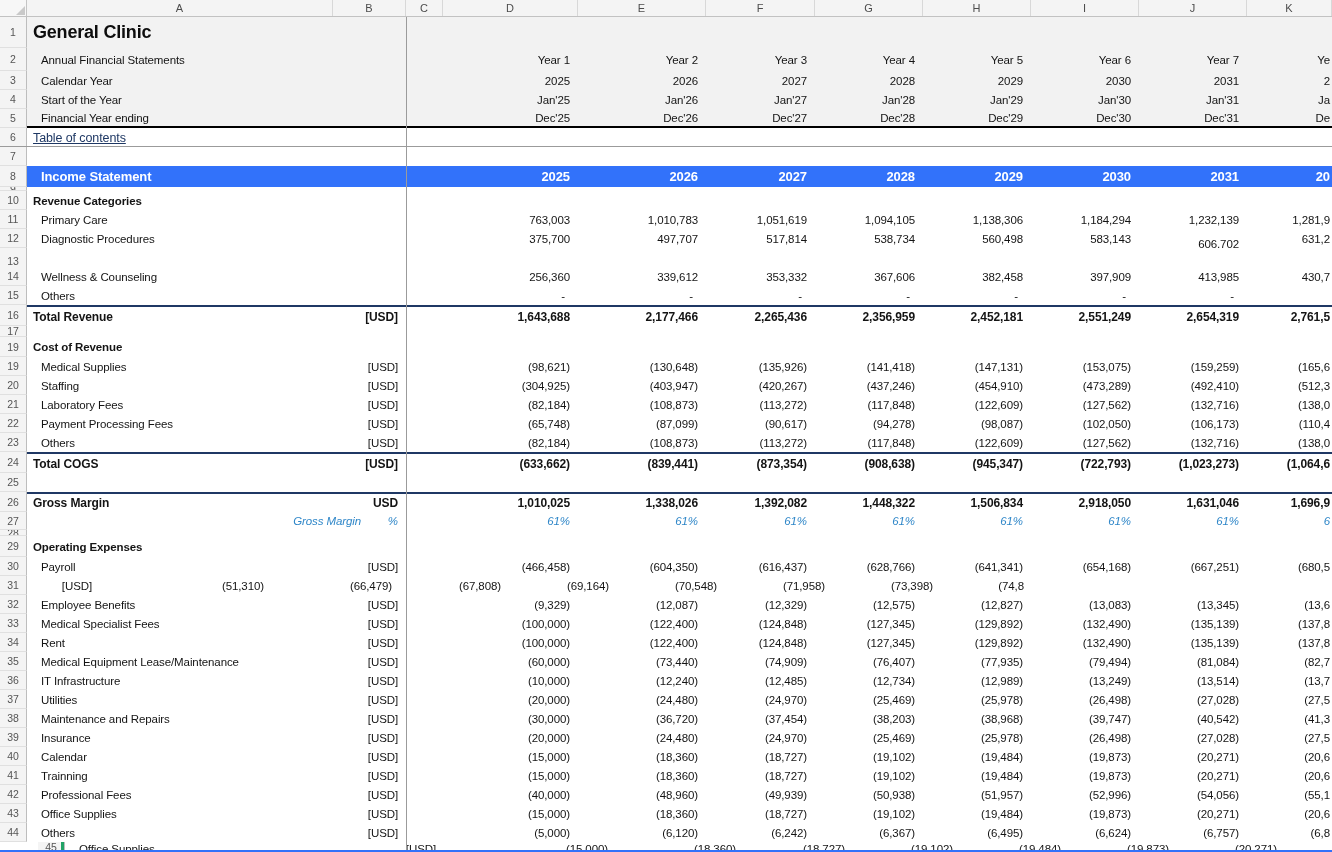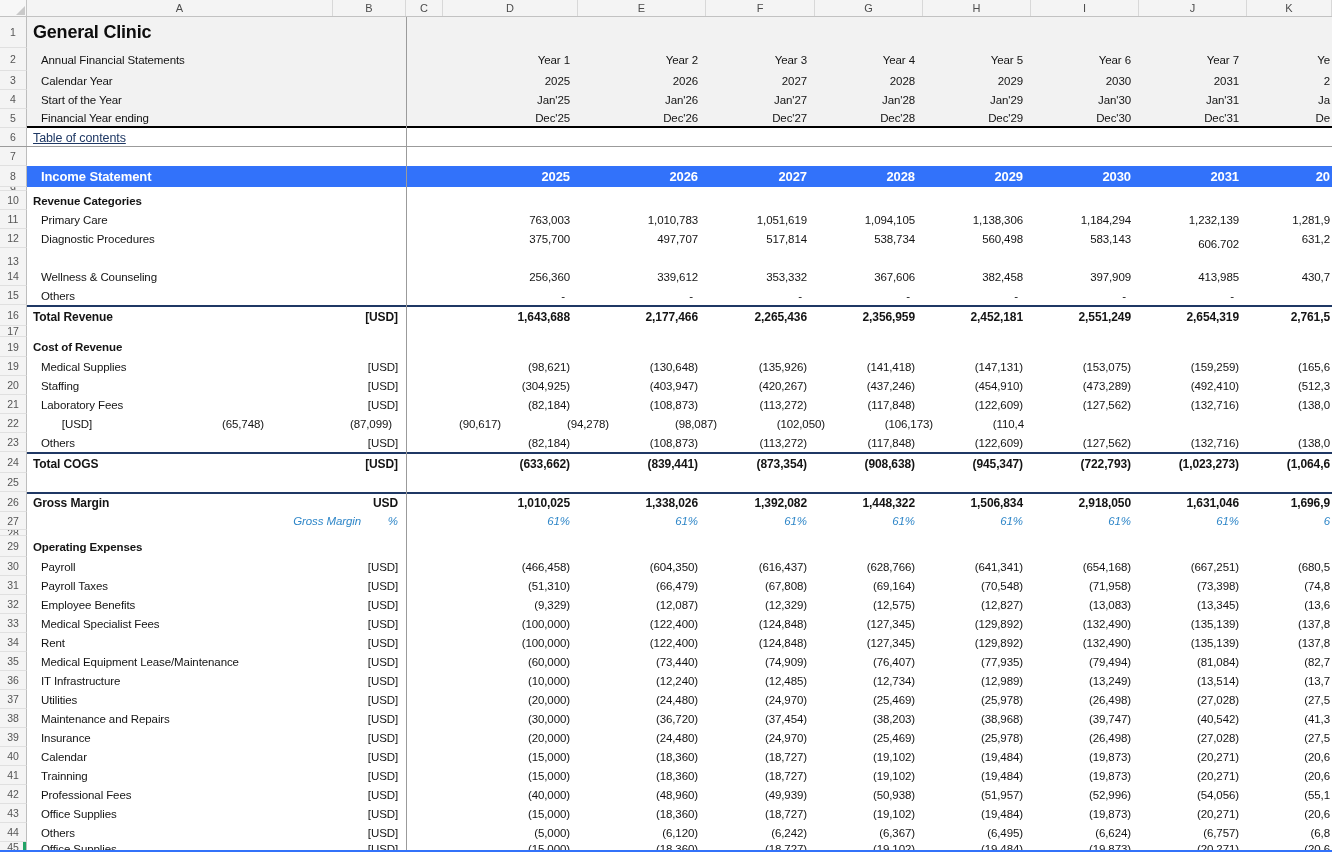--- a/index.html
+++ b/index.html
@@ -346,20 +346,21 @@
         <div class="c val" style="width: 108px; flex: 0 0 108px;">(117,848)</div>
         <div class="c val" style="width: 108px; flex: 0 0 108px;">(122,609)</div>
         <div class="c val" style="width: 108px; flex: 0 0 108px;">(127,562)</div>
         <div class="c val" style="width: 108px; flex: 0 0 108px;">(132,716)</div>
         <div class="c val k" style="width: 85px; flex: 0 0 85px;">(138,0</div>
       </div>
     </div>
     <div class="sheet-row item" style="height: 19px;">
       <div class="gutter">22</div>
       <div class="content">
+        <div class="c cA itemlab">Payment Processing Fees</div>
         <div class="c cB unit">[USD]</div>
         <div class="c cC"></div>
         <div class="c val" style="width: 135px; flex: 0 0 135px;">(65,748)</div>
         <div class="c val" style="width: 128px; flex: 0 0 128px;">(87,099)</div>
         <div class="c val" style="width: 109px; flex: 0 0 109px;">(90,617)</div>
         <div class="c val" style="width: 108px; flex: 0 0 108px;">(94,278)</div>
         <div class="c val" style="width: 108px; flex: 0 0 108px;">(98,087)</div>
         <div class="c val" style="width: 108px; flex: 0 0 108px;">(102,050)</div>
         <div class="c val" style="width: 108px; flex: 0 0 108px;">(106,173)</div>
         <div class="c val k" style="width: 85px; flex: 0 0 85px;">(110,4</div>
@@ -455,21 +456,20 @@
         <div class="c val" style="width: 108px; flex: 0 0 108px;">(628,766)</div>
         <div class="c val" style="width: 108px; flex: 0 0 108px;">(641,341)</div>
         <div class="c val" style="width: 108px; flex: 0 0 108px;">(654,168)</div>
         <div class="c val" style="width: 108px; flex: 0 0 108px;">(667,251)</div>
         <div class="c val k" style="width: 85px; flex: 0 0 85px;">(680,5</div>
       </div>
     </div>
     <div class="sheet-row item" style="height: 19px;">
       <div class="gutter">31</div>
       <div class="content">
-        <div class="c cA itemlab">Payroll Taxes</div>
         <div class="c cB unit">[USD]</div>
         <div class="c cC"></div>
         <div class="c val" style="width: 135px; flex: 0 0 135px;">(51,310)</div>
         <div class="c val" style="width: 128px; flex: 0 0 128px;">(66,479)</div>
         <div class="c val" style="width: 109px; flex: 0 0 109px;">(67,808)</div>
         <div class="c val" style="width: 108px; flex: 0 0 108px;">(69,164)</div>
         <div class="c val" style="width: 108px; flex: 0 0 108px;">(70,548)</div>
         <div class="c val" style="width: 108px; flex: 0 0 108px;">(71,958)</div>
         <div class="c val" style="width: 108px; flex: 0 0 108px;">(73,398)</div>
         <div class="c val k" style="width: 85px; flex: 0 0 85px;">(74,8</div>
@@ -676,21 +676,21 @@
         <div class="c val" style="width: 135px; flex: 0 0 135px;">(5,000)</div>
         <div class="c val" style="width: 128px; flex: 0 0 128px;">(6,120)</div>
         <div class="c val" style="width: 109px; flex: 0 0 109px;">(6,242)</div>
         <div class="c val" style="width: 108px; flex: 0 0 108px;">(6,367)</div>
         <div class="c val" style="width: 108px; flex: 0 0 108px;">(6,495)</div>
         <div class="c val" style="width: 108px; flex: 0 0 108px;">(6,624)</div>
         <div class="c val" style="width: 108px; flex: 0 0 108px;">(6,757)</div>
         <div class="c val k" style="width: 85px; flex: 0 0 85px;">(6,8</div>
       </div>
     </div>
-    <div class="sheet-row item cut" style="height: 10px;">
+    <div class="sheet-row item cut" style="height: 10px; padding-left: 38px;">
       <div class="gutter">45<div class="marker"></div></div>
       <div class="content">
         <div class="c cA itemlab">Office Supplies</div>
         <div class="c cB unit">[USD]</div>
         <div class="c cC"></div>
         <div class="c val" style="width: 135px; flex: 0 0 135px;">(15,000)</div>
         <div class="c val" style="width: 128px; flex: 0 0 128px;">(18,360)</div>
         <div class="c val" style="width: 109px; flex: 0 0 109px;">(18,727)</div>
         <div class="c val" style="width: 108px; flex: 0 0 108px;">(19,102)</div>
         <div class="c val" style="width: 108px; flex: 0 0 108px;">(19,484)</div>

